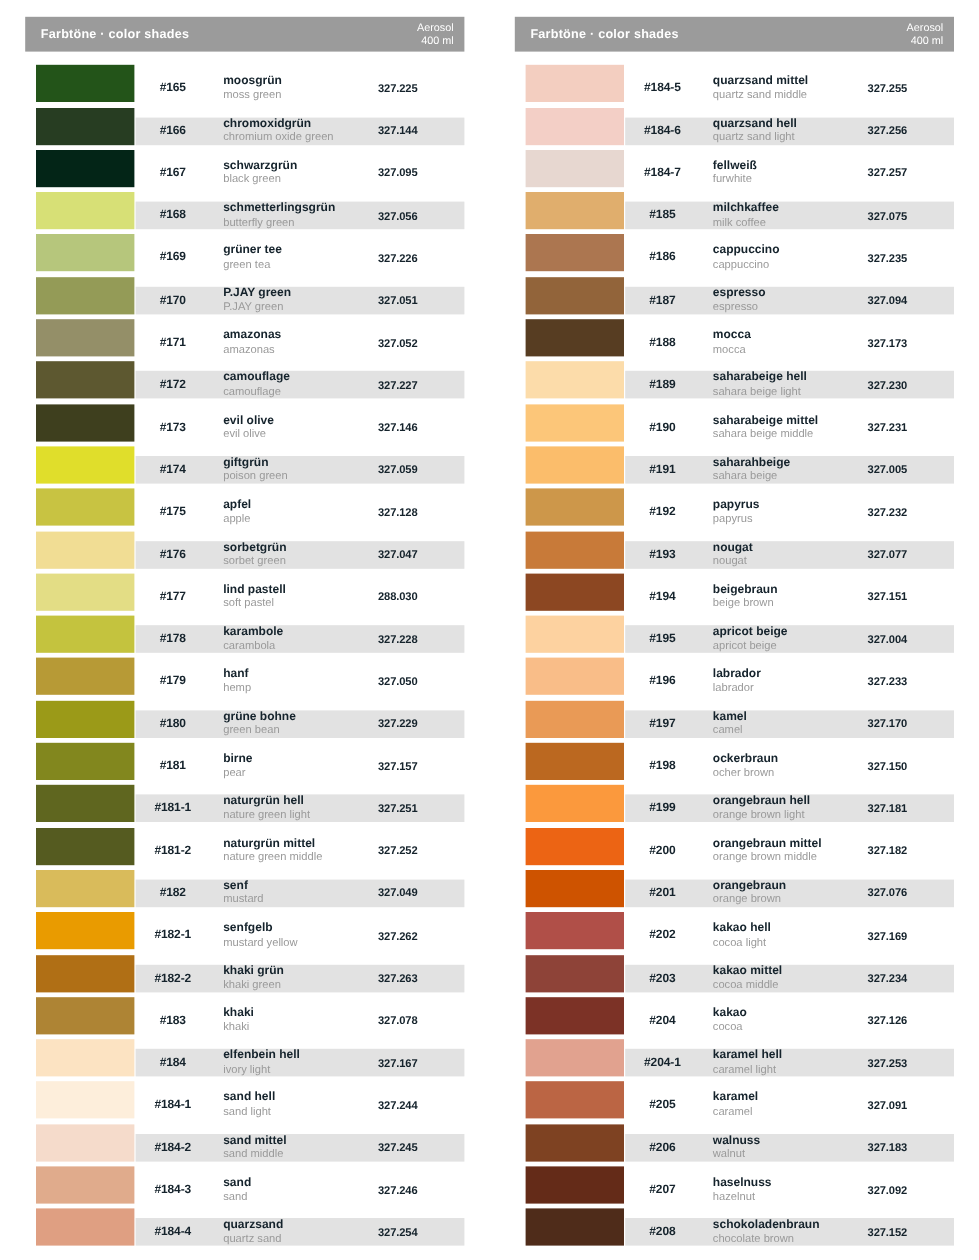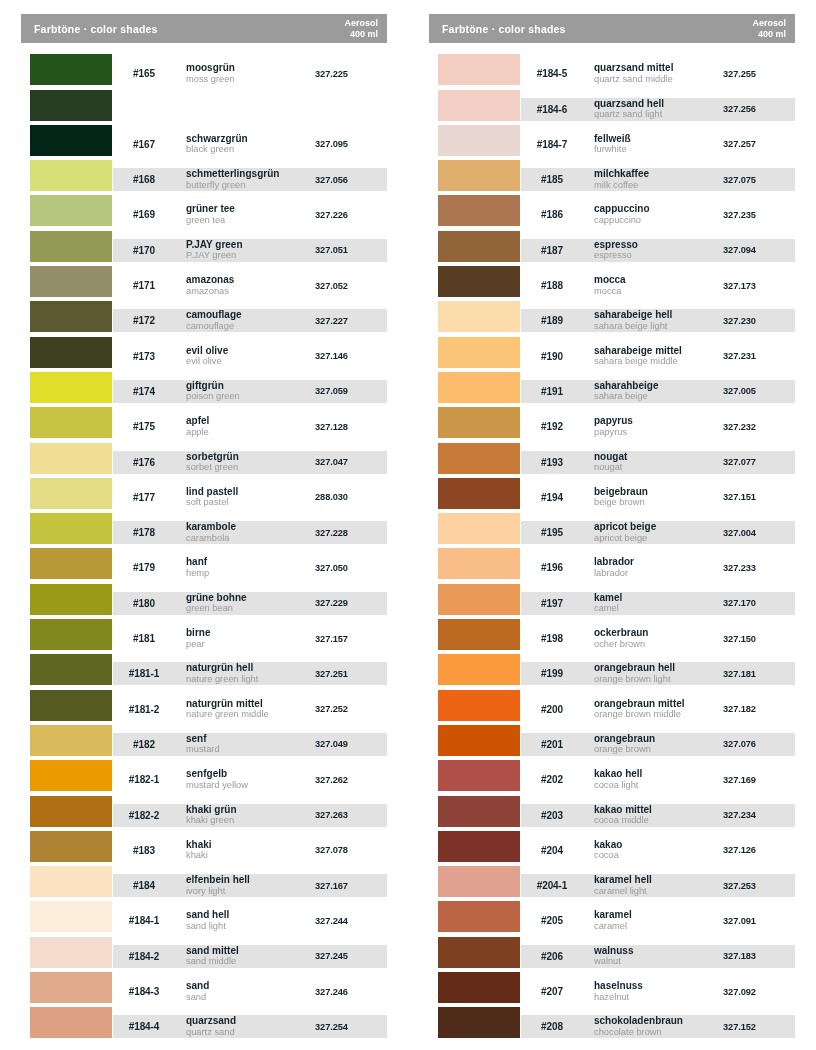--- a/index.html
+++ b/index.html
@@ -42,21 +42,21 @@
   .col-header .title {
     color: #ffffff;
     font-size: 10.5px;
     font-weight: bold;
     letter-spacing: 0.2px;
     white-space: nowrap;
   }
   .col-header .volume {
     color: #ffffff;
     font-size: 9px;
-    font-weight: bold;
+    font-weight: normal;
     line-height: 10.5px;
     text-align: right;
     white-space: nowrap;
   }
   .header-underline {
     height: 7px;
     background: #ffffff;
   }
   
   .rows {
@@ -153,20 +153,28 @@
               <div class="name-de">moosgrün</div>
               <div class="name-en">moss green</div>
             </div>
             <div class="artno">327.225</div>
           </div>
         </div>
         <div class="row alt">
           <div class="swatch-cell">
             <span class="swatch" style="background: rgb(39, 61, 34);"></span>
           </div>
+          <div class="info">
+            <div class="code">#166</div>
+            <div class="names">
+              <div class="name-de">chromoxidgrün</div>
+              <div class="name-en">chromium oxide green</div>
+            </div>
+            <div class="artno">327.144</div>
+          </div>
         </div>
         <div class="row">
           <div class="swatch-cell">
             <span class="swatch" style="background: rgb(3, 37, 23);"></span>
           </div>
           <div class="info">
             <div class="code">#167</div>
             <div class="names">
               <div class="name-de">schwarzgrün</div>
               <div class="name-en">black green</div>

